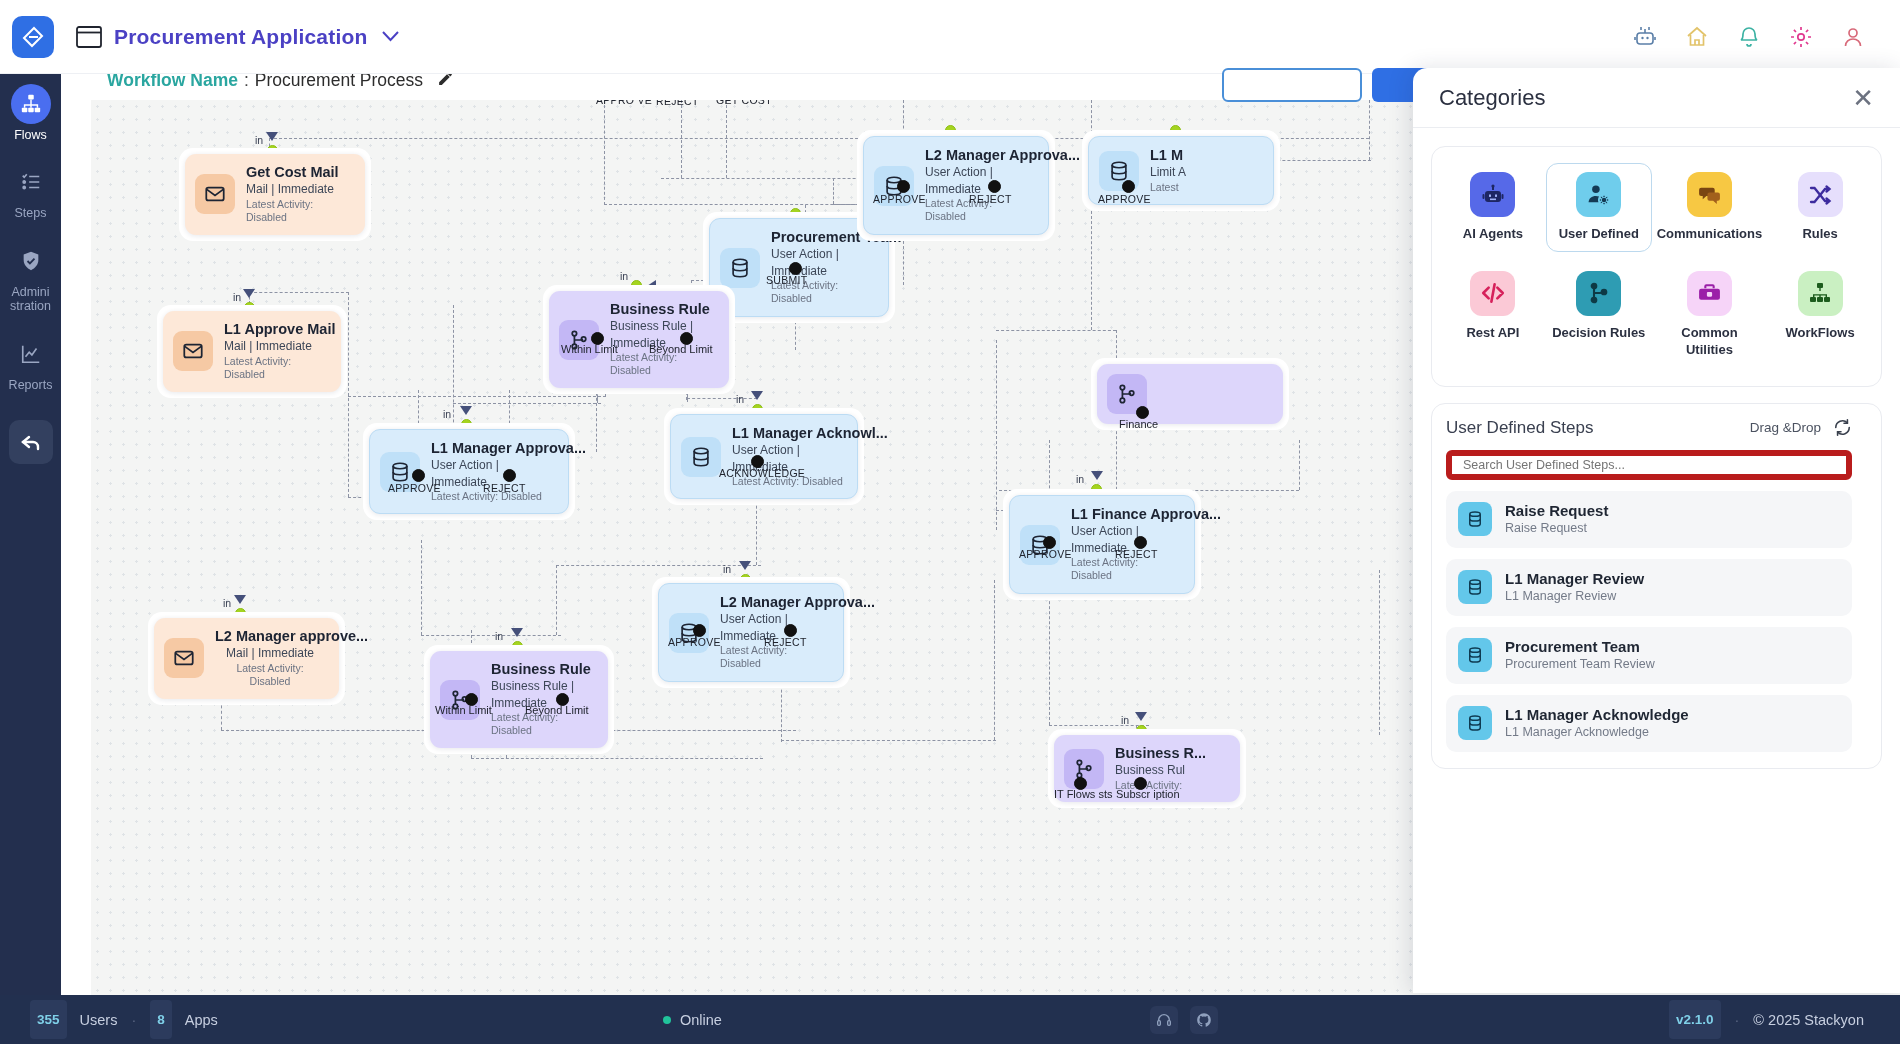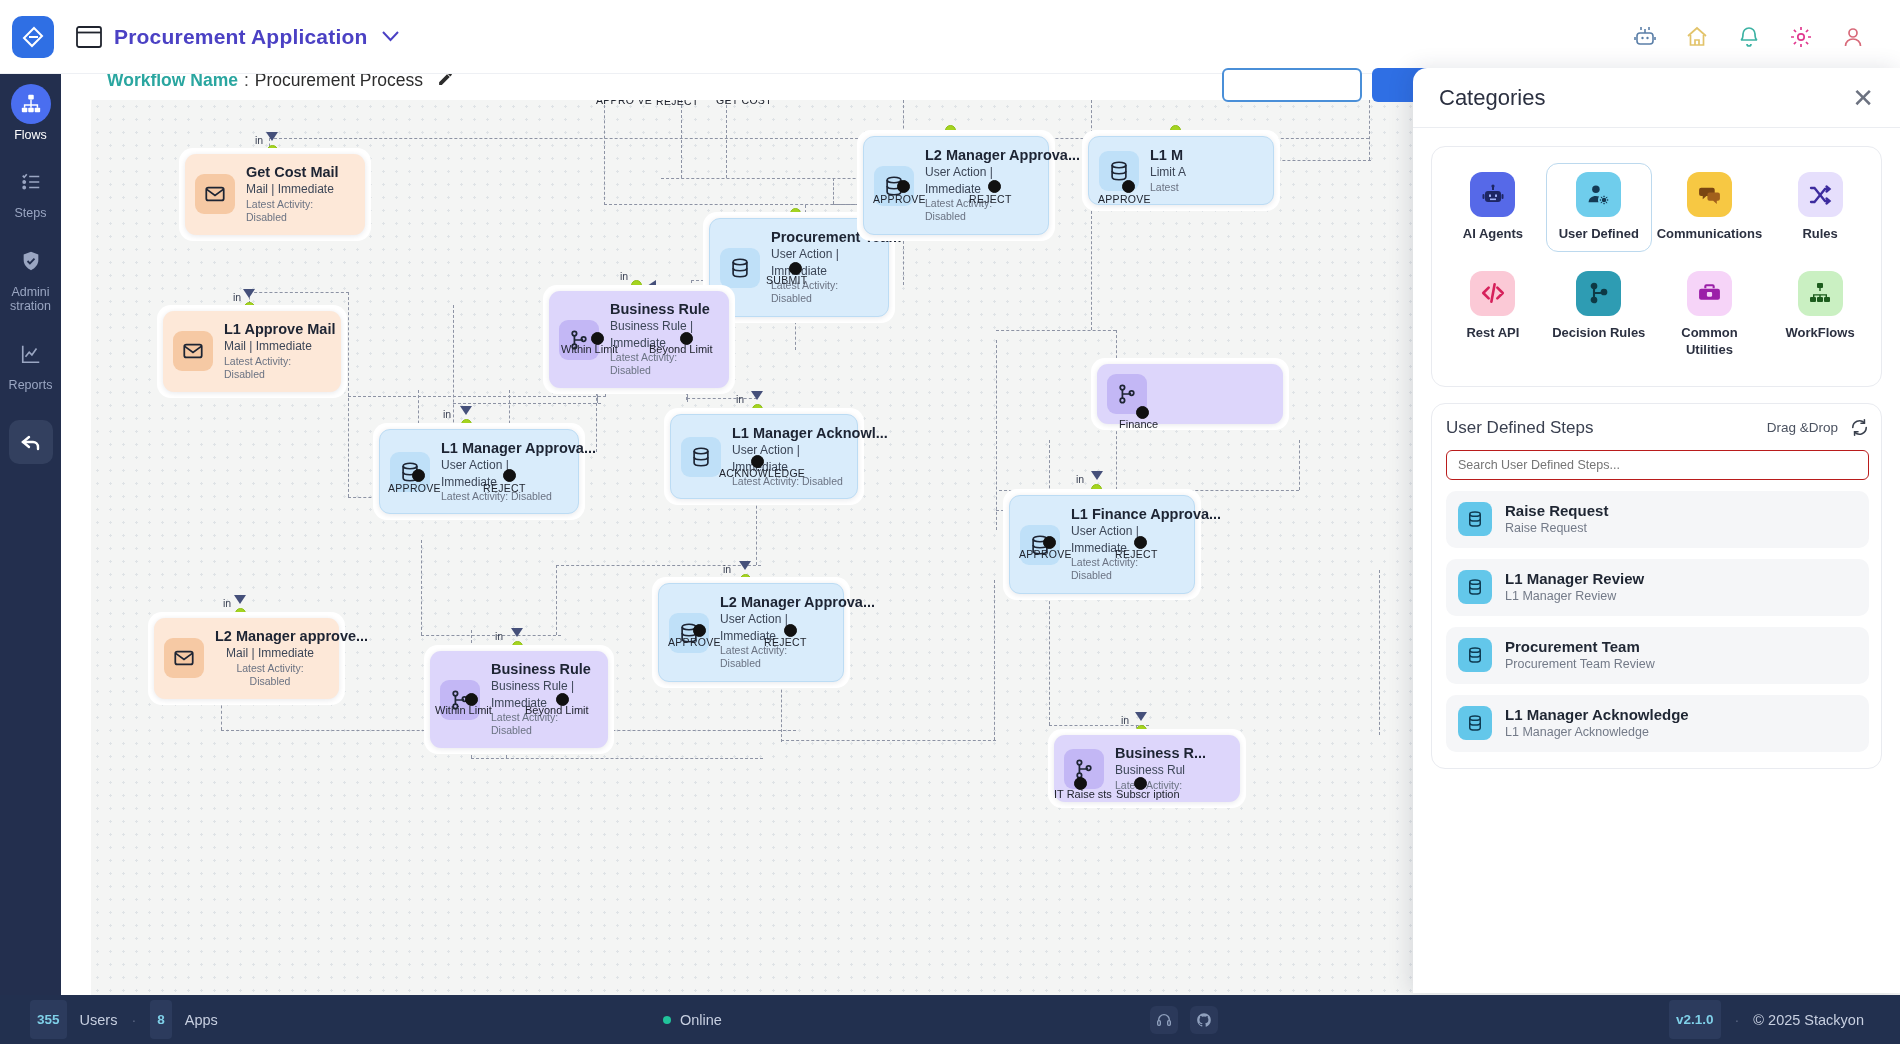--- a/index.html
+++ b/index.html
@@ -129,28 +129,28 @@
   .cat-cell{
     display:flex;flex-direction:column;align-items:center;gap:9px;
     padding:8px 4px; border-radius:12px; border:1.5px solid transparent; cursor:pointer;
   }
   .cat-cell.selected{ border-color:#bcd9ee; background:#fff; }
   .cat-ic{ width:45px;height:45px;border-radius:12px;display:flex;align-items:center;justify-content:center;}
   .cat-lbl{ font-size:13px; color:#2b3040; text-align:center; font-weight:bold; line-height:1.3;}
 
   #uds-card{
     margin:16px 18px 0 18px; border:1px solid #e9ebf0; border-radius:14px;
-    padding:14px 12px 16px 14px; flex:0 0 auto;
+    padding:14px 29px 16px 14px; flex:0 0 auto;
   }
   #uds-head{ display:flex; align-items:center; }
   #uds-title{ font-size:17px; color:#3a4050; }
   #uds-dd{ margin-left:auto; font-size:13.5px; color:#4b5260; }
   #uds-refresh{ margin-left:12px; cursor:pointer; display:flex; }
   #uds-search{
-    margin-top:12px; width:100%; height:30px; border:1px solid #b91c1c;
+    margin-top:12px; width:100%; height:30px; border:6px solid #b91c1c;
     border-radius:6px; padding:0 11px; font-size:12.5px; color:#8b919d;
     font-family:"Liberation Sans",sans-serif; background:#fff;
   }
   .uds-item{
     margin-top:11px; background:#f5f6f8; border-radius:10px; padding:11px 12px;
     display:flex; align-items:center; gap:13px; cursor:pointer;
   }
   .uds-ic{ width:34px;height:34px;border-radius:8px;background:#63c7ea;display:flex;align-items:center;justify-content:center;flex:0 0 34px;}
   .uds-name{ font-size:15px; font-weight:bold; color:#1f2633; line-height:1.25;}
   .uds-desc{ font-size:12.5px; color:#737a88; line-height:1.3;}
@@ -489,21 +489,21 @@
     </div>
   </div>
   <div class="port black" style="left:500px;top:232px;"></div>
   <div class="port black" style="left:589px;top:232px;"></div>
   <div class="edgelbl" style="left:470px;top:243px;">Within Limit</div>
   <div class="edgelbl" style="left:558px;top:243px;">Beyond Limit</div>
 
   <div class="inlbl" style="left:352px;top:308px;">in</div>
   <div class="arrow-dn" style="left:369px;top:306px;"></div>
   <div class="port" style="left:370px;top:319px;"></div>
-  <div class="node-wrap" style="left:282px;top:323px;">
+  <div class="node-wrap" style="left:272px;top:323px;">
     <div class="node user" style="position:relative;width:200px;">
       <div class="chip">
         <svg width="22" height="22" viewBox="0 0 24 24" fill="none" stroke="#1d2433" stroke-width="1.8">
             <ellipse cx="12" cy="5.5" rx="7.5" ry="3"></ellipse>
             <path d="M4.5 5.5v13c0 1.7 3.4 3 7.5 3s7.5-1.3 7.5-3v-13"></path>
             <path d="M4.5 12c0 1.7 3.4 3 7.5 3s7.5-1.3 7.5-3"></path>
           </svg>
       </div>
       <div class="txt">
         <div class="n-title">L1 Manager Approva...</div>
@@ -669,21 +669,21 @@
       </div>
       <div class="txt">
         <div class="n-title">Business R...</div>
         <div class="n-sub">Business Rul</div>
         <div class="n-act">Latest Activity:</div>
       </div>
     </div>
   </div>
   <div class="port black" style="left:983px;top:677px;"></div>
   <div class="port black" style="left:1043px;top:677px;"></div>
-  <div class="edgelbl" style="left:963px;top:688px;width:40px;text-align:center;line-height:1.15;">IT Raise sts</div>
+  <div class="edgelbl" style="left:963px;top:688px;width:40px;text-align:center;line-height:1.15;">IT Flows sts</div>
   <div class="edgelbl" style="left:1025px;top:688px;width:42px;text-align:center;line-height:1.15;">Subscr iption</div>
 
   <div class="node-wrap" style="left:1000px;top:258px;">
     <div class="node rule" style="position:relative;width:186px;">
       <div class="chip">
         <svg width="22" height="22" viewBox="0 0 24 24" fill="none" stroke="#1d2433" stroke-width="1.9">
             <circle cx="7" cy="5" r="2.4"></circle>
             <circle cx="7" cy="19" r="2.4"></circle>
             <circle cx="17" cy="11" r="2.4"></circle>
             <path d="M7 7.5v9M7 12h6.5c1.6 0 2-.6 2.6-1.2"></path>

